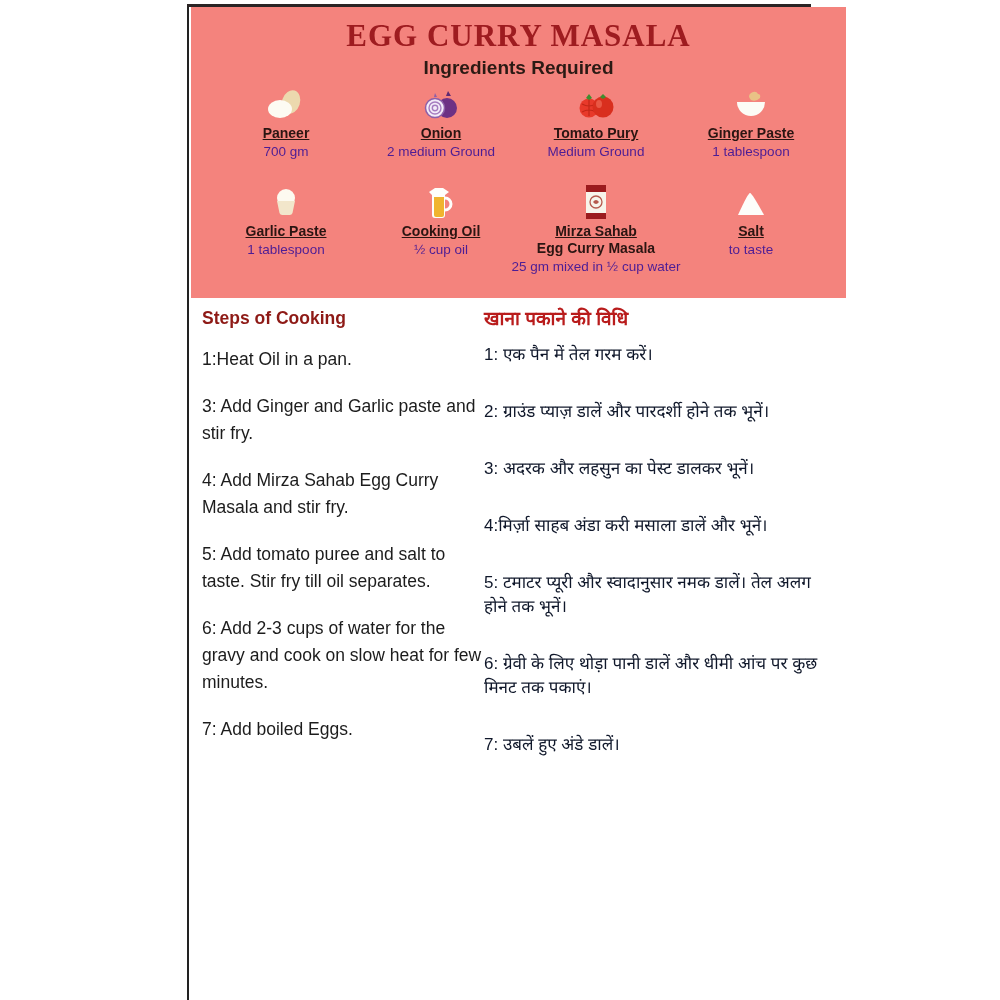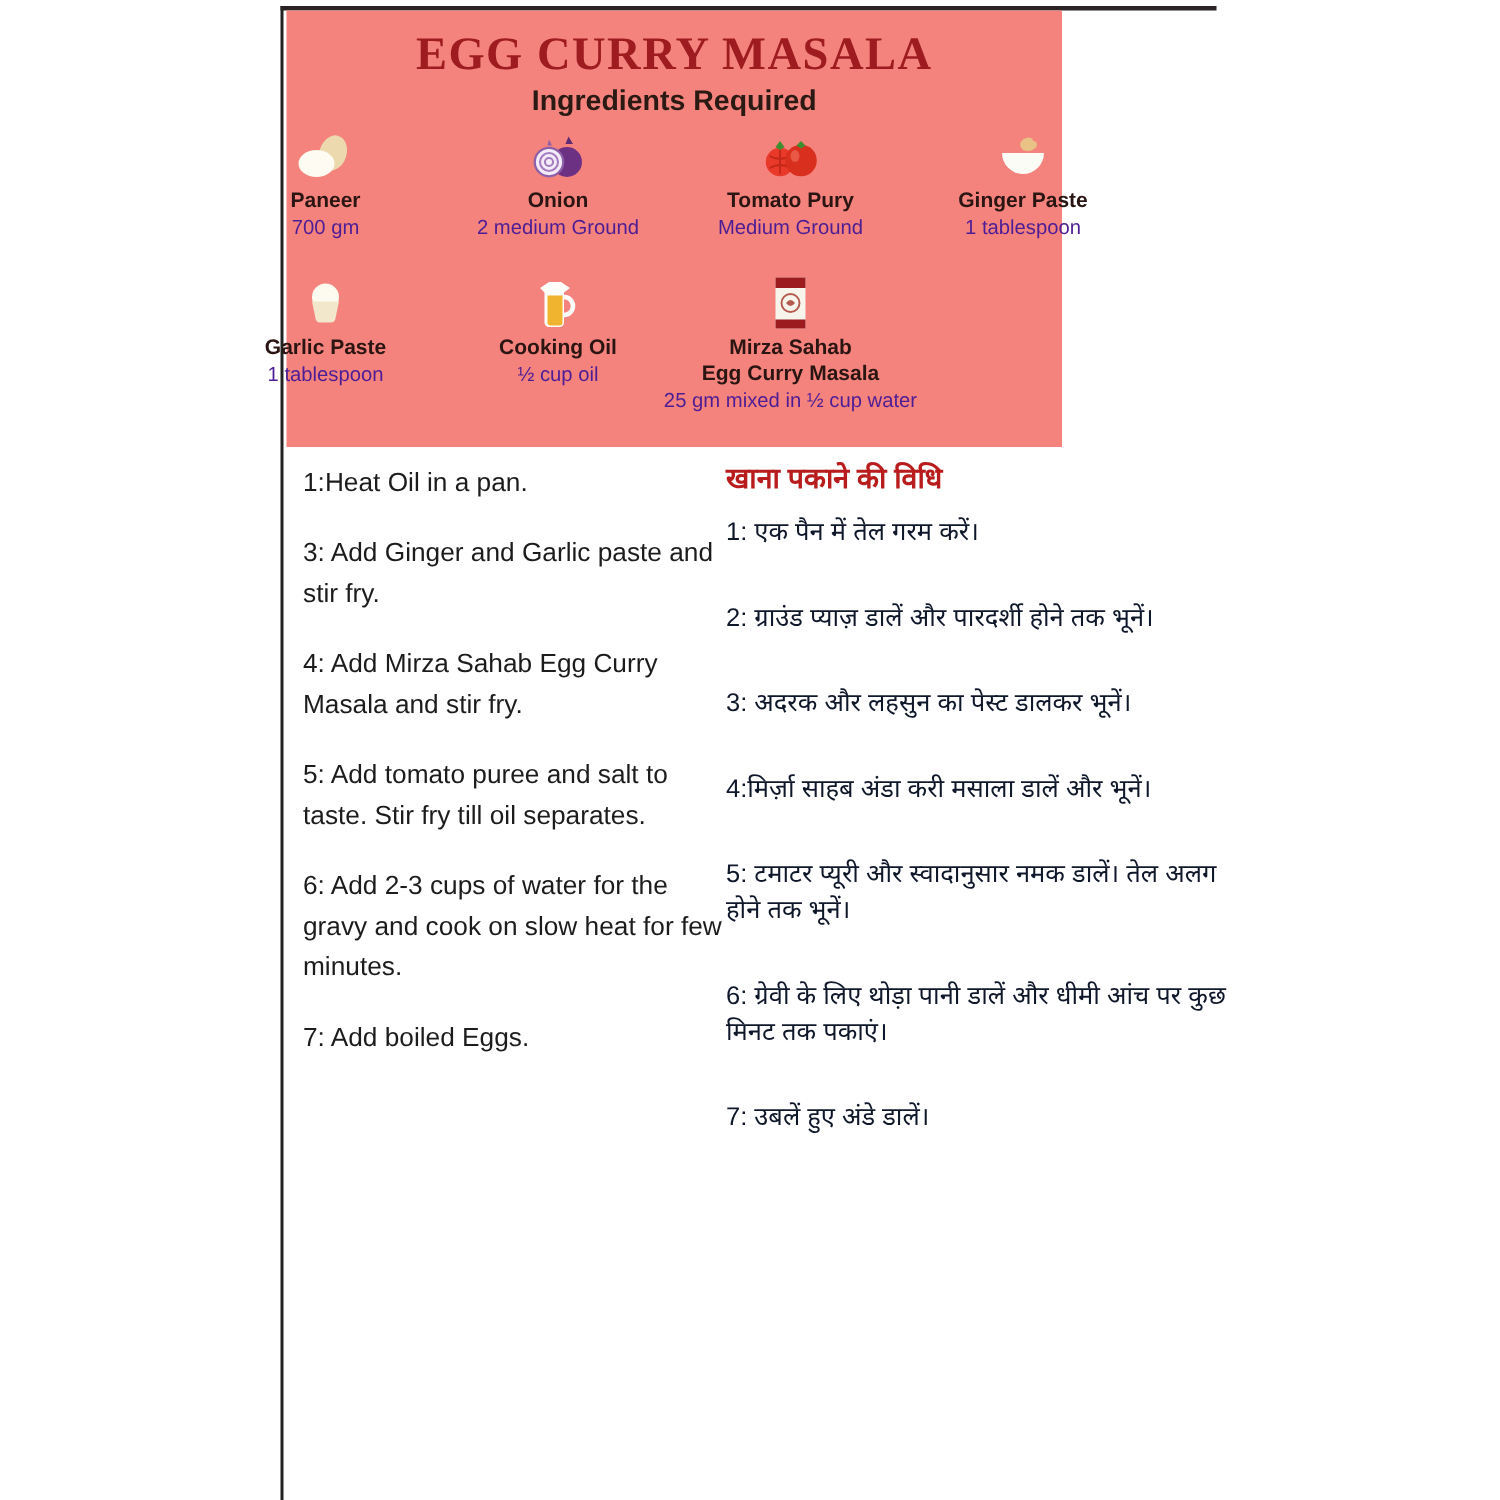--- a/index.html
+++ b/index.html
@@ -18,21 +18,21 @@
     width: 2px; height: 996px; background: #222222;
   }
   .top-line {
     position: absolute; left: 187px; top: 4px;
     width: 624px; height: 3px; background: #2a2424;
   }
 
   
   .panel {
     position: absolute; left: 191px; top: 7px;
-    width: 517px; height: 291px;
+    width: 655px; height: 291px;
     background: #f4837d;
   }
   .panel-title {
     margin-top: 11px;
     text-align: center;
     font-family: "Liberation Serif", serif;
     font-weight: bold;
     font-size: 31px;
     letter-spacing: 1px;
     color: #9e1c20;
@@ -51,21 +51,21 @@
     justify-content: center;
     row-gap: 24px;
   }
   .ing-cell {
     display: flex; flex-direction: column; align-items: center;
     text-align: center;
   }
   .ing-icon { height: 37px; display: flex; align-items: flex-end; justify-content: center; }
   .ing-name {
     font-weight: bold; font-size: 14px; color: #2b1512;
-    line-height: 17px; margin-top: 2px; white-space: nowrap;
+    line-height: 17px; margin-top: 2px; white-space: nowrap; text-decoration: underline;
   }
   .ing-name2 { font-weight: bold; font-size: 14px; color: #2b1512; line-height: 17px; white-space: nowrap; }
   .ing-name2:empty { display: none; }
   .ing-qty {
     font-size: 13.5px; color: #4c1d95; line-height: 17px; margin-top: 1px;
     white-space: nowrap;
   }
 
   
   .steps-en {
@@ -186,25 +186,35 @@
           <rect x="12" y="29" width="20" height="6" fill="#9b1b1e"></rect>
           <circle cx="22" cy="18" r="6" fill="none" stroke="#b55a4e" stroke-width="1.3"></circle>
           <path d="M19 18 q3 -4 6 0 q-3 4 -6 0" fill="#b55a4e"></path>
         </svg>
       </span>
       <span class="ing-name">Mirza Sahab</span>
       <span class="ing-name2">Egg Curry Masala</span>
       <span class="ing-qty">25 gm mixed in ½ cup water</span>
     </div>
 
+    <div class="ing-cell">
+      <span class="ing-icon">
+        <svg width="44" height="36" viewBox="0 0 44 36">
+          <path d="M9 30 q10 -22 12 -22 q2 0 14 22 z" fill="#fdfdfa"></path>
+        </svg>
+      </span>
+      <span class="ing-name">Salt</span>
+      <span class="ing-qty">to taste</span>
+    </div>
 
   </div>
 </div>
 
 <div class="steps-en">
+  <h3 class="steps-heading">Steps of Cooking</h3>
   <p>1:Heat Oil in a pan.</p>
   <p>3: Add Ginger and Garlic paste and stir fry.</p>
   <p>4: Add Mirza Sahab Egg Curry Masala and stir fry.</p>
   <p>5: Add tomato puree and salt to taste. Stir fry till oil separates.</p>
   <p>6: Add 2-3 cups of water for the gravy and cook on slow heat for few minutes.</p>
   <p>7: Add boiled Eggs.</p>
 </div>
 
 <div class="steps-hi">
   <h3 class="steps-heading-hi">खाना पकाने की विधि</h3>

